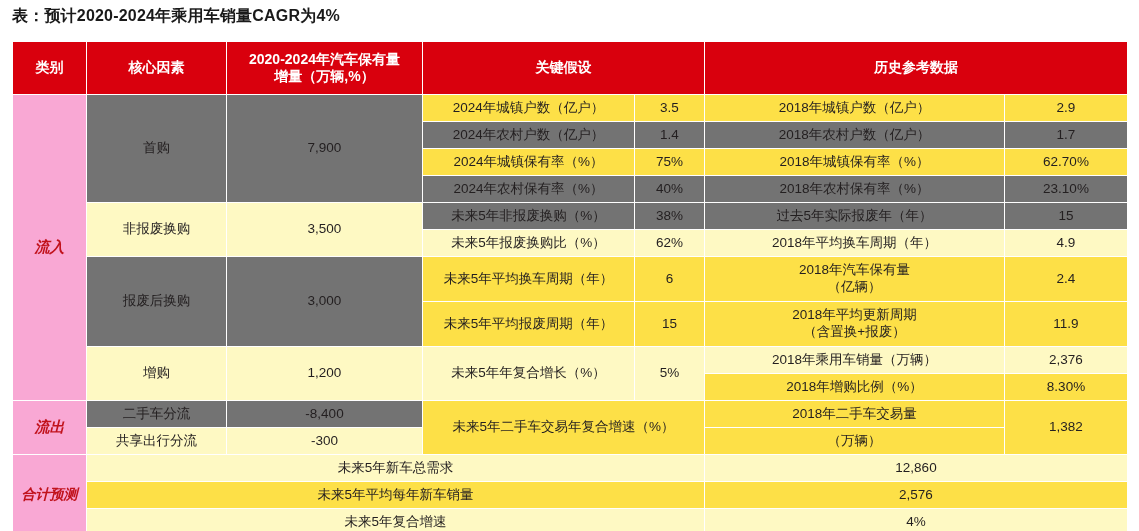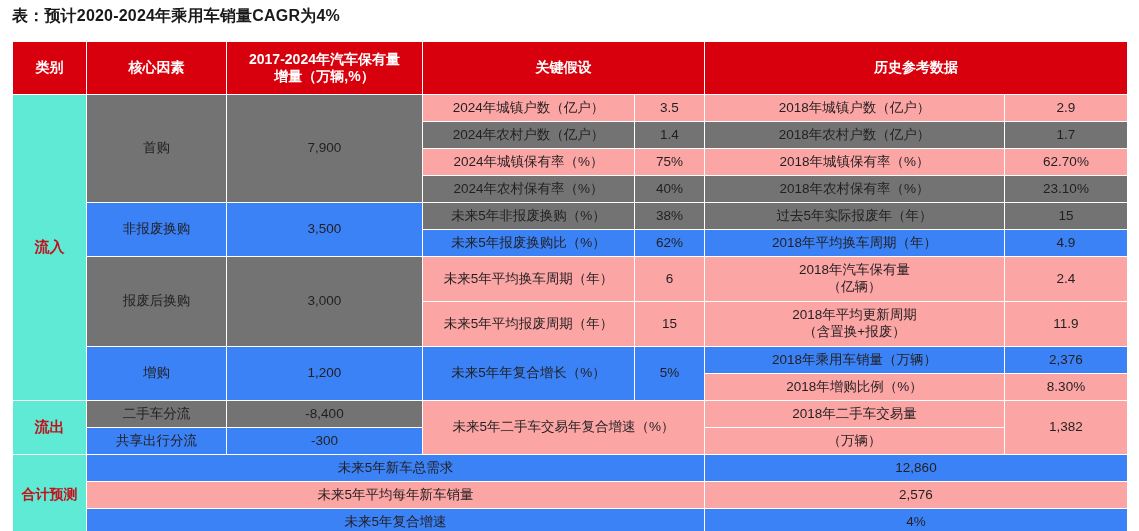--- a/index.html
+++ b/index.html
@@ -51,31 +51,32 @@
   }
   thead th {
     background: #d9000d;
     color: #ffffff;
     font-weight: bold;
     font-size: 14px;
     height: 46px;
     padding: 4px 6px;
   }
   .cat-cell {
-    background: #5eead4;
+    background: #f9a8d4;
     font-weight: bold;
     color: #c1121c;
     font-size: 15px;
+    font-style: italic;
   }
   .cat-cell.total {
     font-size: 14px;
   }
   .shade-a { background: #737373; }
-  .shade-b { background: #3b82f6; }
-  .white { background: #fca5a5; }
+  .shade-b { background: #fef9c3; }
+  .white { background: #fde047; }
   .k-left { text-align: left; padding-left: 8px; }
   .row-h { height: 27px; }
   .watermark {
     position: absolute;
     right: 14px;
     bottom: 8px;
     font-size: 25px;
     font-weight: bold;
     color: #2b2b2b;
     letter-spacing: 1px;
@@ -98,21 +99,21 @@
         <col style="width:212px">
         <col style="width:70px">
         <col style="width:300px">
         <col style="width:123px">
       </colgroup>
       <thead>
         <tr>
           <th>类别</th>
           <th>核心因素</th>
           <th>
-            <div>2017-2024年汽车保有量</div>
+            <div>2020-2024年汽车保有量</div>
             <div>增量（万辆,%）</div>
           </th>
           <th colspan="2">关键假设</th>
           <th colspan="2">历史参考数据</th>
         </tr>
       </thead>
       <tbody>
 
         <tr class="row-h">
           <td class="cat-cell" rowspan="10">流入</td>

